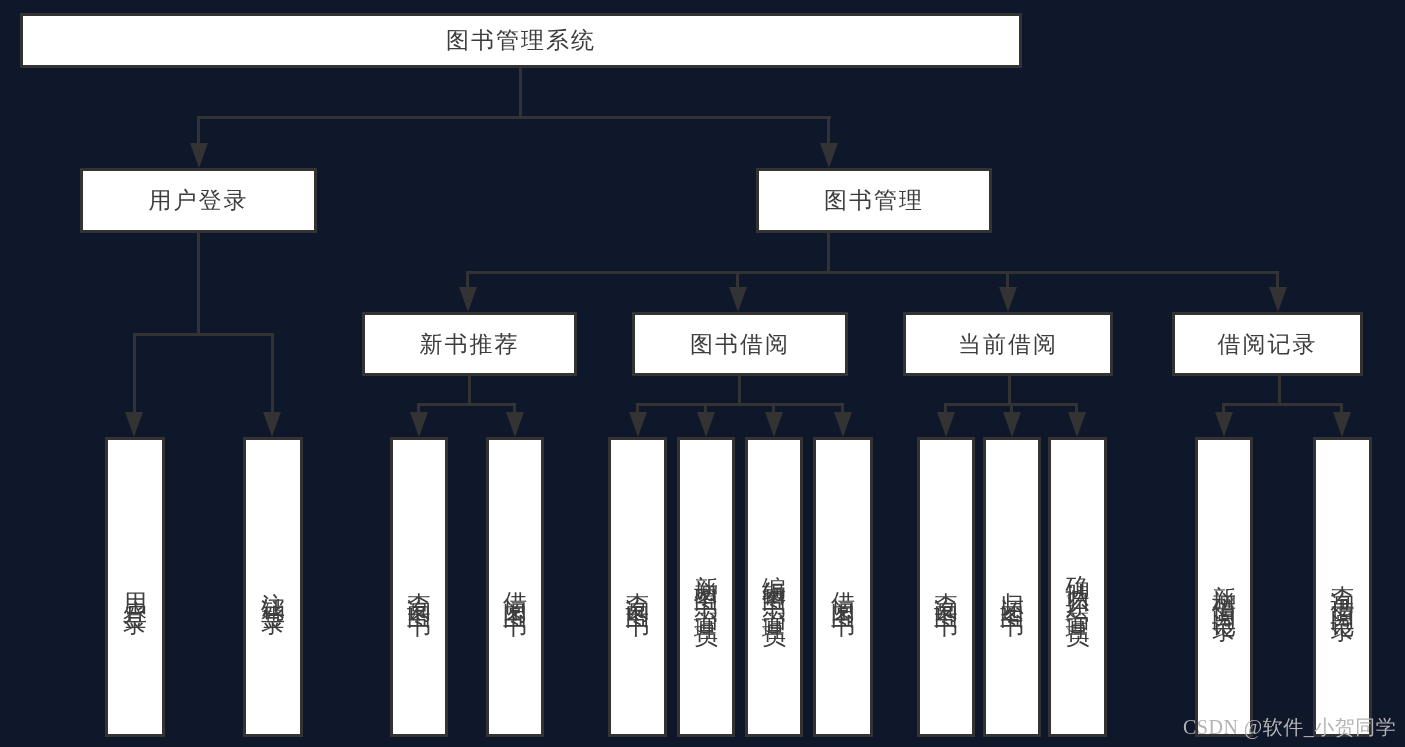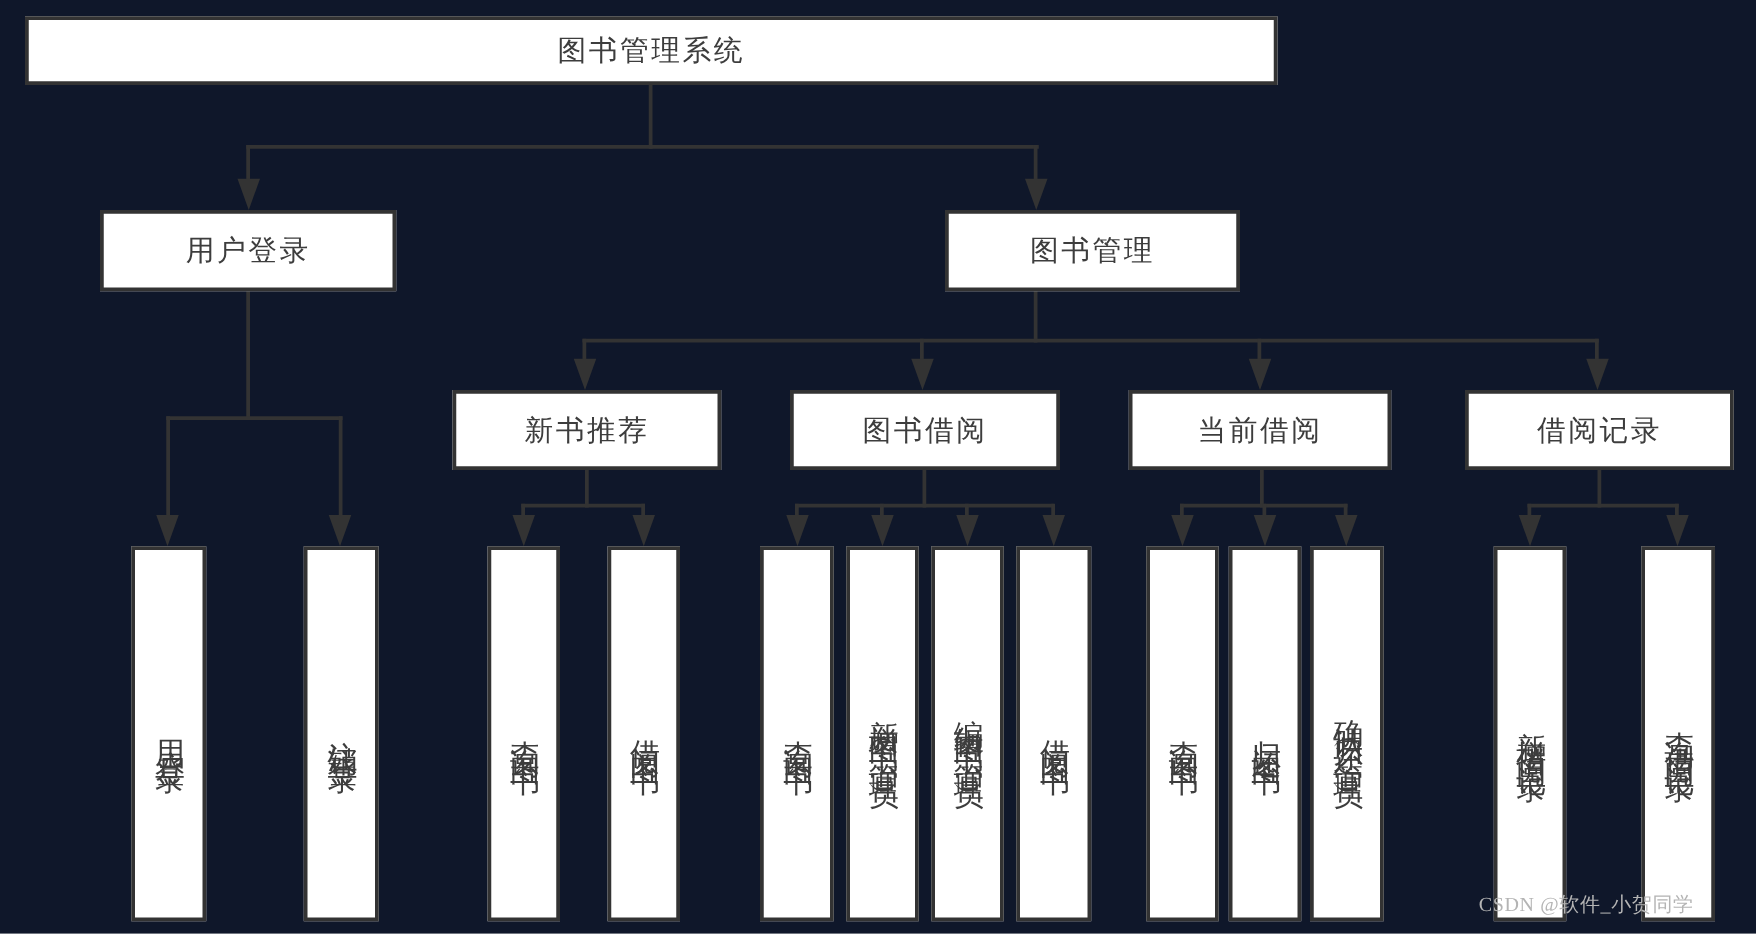--- a/index.html
+++ b/index.html
@@ -19,21 +19,21 @@
   .hline,.vline{position:absolute;background:#333333;z-index:1;}
   .hline{height:3px;}
   .vline{width:3px;}
   .ah{
     position:absolute;width:0;height:0;z-index:1;
     border-left:9px solid transparent;border-right:9px solid transparent;
     border-top:25px solid #333333;
   }
   .watermark{
     position:absolute;left:1183px;top:714px;z-index:3;
-    color:#b4b4b4;font-size:16px;letter-spacing:0.5px;white-space:nowrap;
+    color:#b4b4b4;font-size:20px;letter-spacing:0.5px;white-space:nowrap;
   }
 </style>
 </head>
 <body>
 
 <div id="canvas">
 
   <div class="vline" style="left:519px;top:68px;height:51px;"></div>
   <div class="hline" style="left:197px;top:116px;width:634px;"></div>
   <div class="vline" style="left:197px;top:116px;height:32px;"></div>
@@ -94,21 +94,21 @@
   <div class="ah" style="left:1333px;top:412px;"></div>
 
   <div class="box" style="left:20px;top:13px;width:1002px;height:55px;">图书管理系统</div>
 
   <div class="box" style="left:80px;top:168px;width:237px;height:65px;">用户登录</div>
   <div class="box" style="left:712px;top:168px;width:236px;height:65px;margin-left:44px;">图书管理</div>
 
   <div class="box" style="left:632px;top:312px;width:216px;height:64px;">图书借阅</div>
   <div class="box" style="left:362px;top:312px;width:215px;height:64px;">新书推荐</div>
   <div class="box" style="left:903px;top:312px;width:210px;height:64px;">当前借阅</div>
-  <div class="box" style="left:1172px;top:312px;width:215px;height:64px;">借阅记录</div>
+  <div class="box" style="left:1172px;top:312px;width:191px;height:64px;">借阅记录</div>
 
   <div class="box vbox" style="left:105px;top:437px;width:60px;height:300px;">用户登录</div>
   <div class="box vbox" style="left:243px;top:437px;width:60px;height:300px;">注销登录</div>
 
   <div class="box vbox" style="left:390px;top:437px;width:58px;height:300px;">查询图书</div>
   <div class="box vbox" style="left:486px;top:437px;width:58px;height:300px;">借阅图书</div>
 
   <div class="box vbox" style="left:608px;top:437px;width:59px;height:300px;">查询图书</div>
   <div class="box vbox" style="left:677px;top:437px;width:58px;height:300px;">新增图书（管理员）</div>
   <div class="box vbox" style="left:745px;top:437px;width:58px;height:300px;">编辑图书（管理员）</div>

